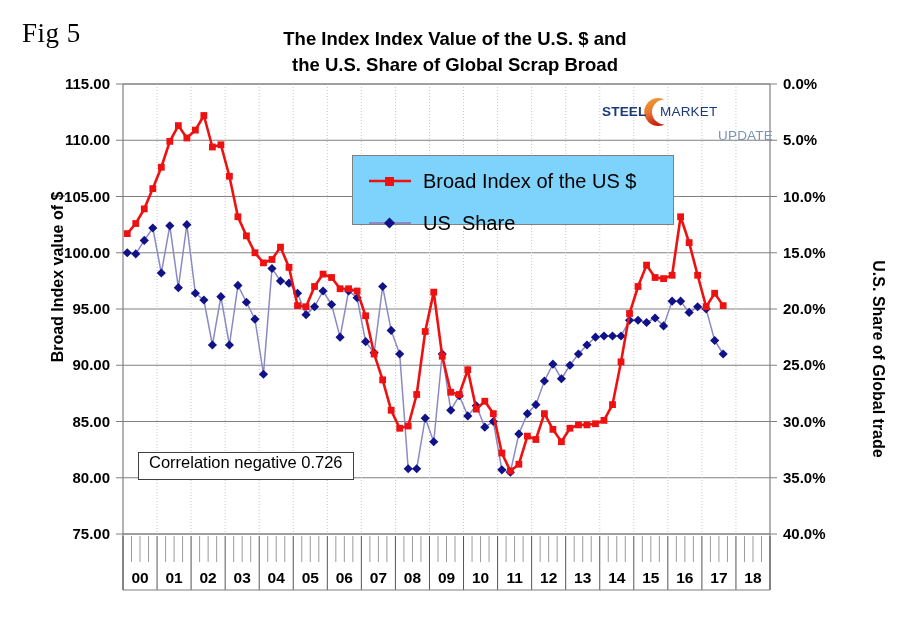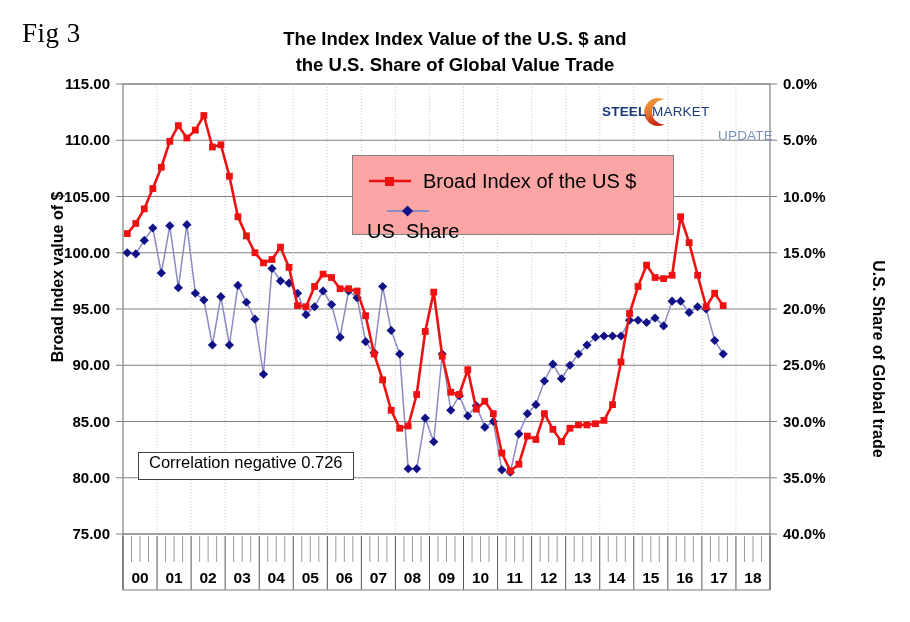--- a/index.html
+++ b/index.html
@@ -83,65 +83,65 @@
   .tick-mark { stroke: #808080; stroke-width: 1; }
   .qtick { stroke: #9a9a9a; stroke-width: 1; }
   .ytick-div { stroke: #555; stroke-width: 1; }
   .series-red { fill: none; stroke: #ee1111; stroke-width: 2.6; }
   .series-blue { fill: none; stroke: #8a8ac4; stroke-width: 1.5; }
   .marker-red { fill: #ee1111; }
   .marker-blue { fill: #111188; }
   #legend-box {
     position: absolute;
     left: 352px; top: 155px;
-    width: 322px; height: 80px;
-    background: #fca5a5;
+    width: 322px; height: 70px;
+    background: #7dd3fc;
     border: 1px solid #808080;
     box-sizing: border-box;
   }
   .legend-row {
     position: absolute;
     left: 14px;
     display: flex;
     align-items: center;
     height: 26px;
   }
   .legend-row.r0 { top: 12px; }
-  .legend-row.r1 { top: 46px; flex-direction: column; }
+  .legend-row.r1 { top: 54px; }
   .legend-swatch { width: 46px; height: 18px; position: relative; margin-right: 10px; }
   .legend-label { font-size: 20px; color: #000; white-space: pre; }
   #corr-box {
     position: absolute;
     left: 138px; top: 452px;
     padding: 0 10px 7px 10px;
     background: #ffffff;
     border: 1px solid #404040;
     font-size: 16.5px;
     color: #000;
     white-space: nowrap;
   }
   #logo {
     position: absolute;
     left: 594px; top: 97px;
     width: 175px; height: 32px;
   }
   .logo-text { position: absolute; top: 7px; font-size: 13.5px; letter-spacing: 0.2px; }
   #logo-steel { left: 8px; font-weight: bold; color: #1a3a7a; }
-  #logo-market { left: 58px; color: #1a3a7a; }
+  #logo-market { left: 66px; color: #1a3a7a; }
   #logo-update { left: 124px; color: #7b93b8; margin-top: 24px; }
   #logo-ring { position: absolute; left: 39px; top: -5px; width: 40px; height: 40px; }
 </style>
 </head>
 <body>
 
-<div id="fig-label">Fig 3</div>
+<div id="fig-label">Fig 5</div>
 
 <div id="chart-title">
   <div>The Index Index Value of the U.S. $ and</div>
-  <div>the U.S. Share of Global Value Trade</div>
+  <div>the U.S. Share of Global Scrap Broad</div>
 </div>
 
 <div id="y-axis-left-title">Broad Index value of $</div>
 <div id="y-axis-right-title">U.S. Share of Global trade</div>
 
 <div id="plot-wrap">
   <svg id="chart-svg" width="910" height="622">
       <line x1="123" y1="84" x2="770" y2="84" class="gridline-h"></line>
       <line x1="116" y1="84" x2="123" y2="84" class="tick-mark"></line>
       <line x1="770" y1="84" x2="777" y2="84" class="tick-mark"></line>

